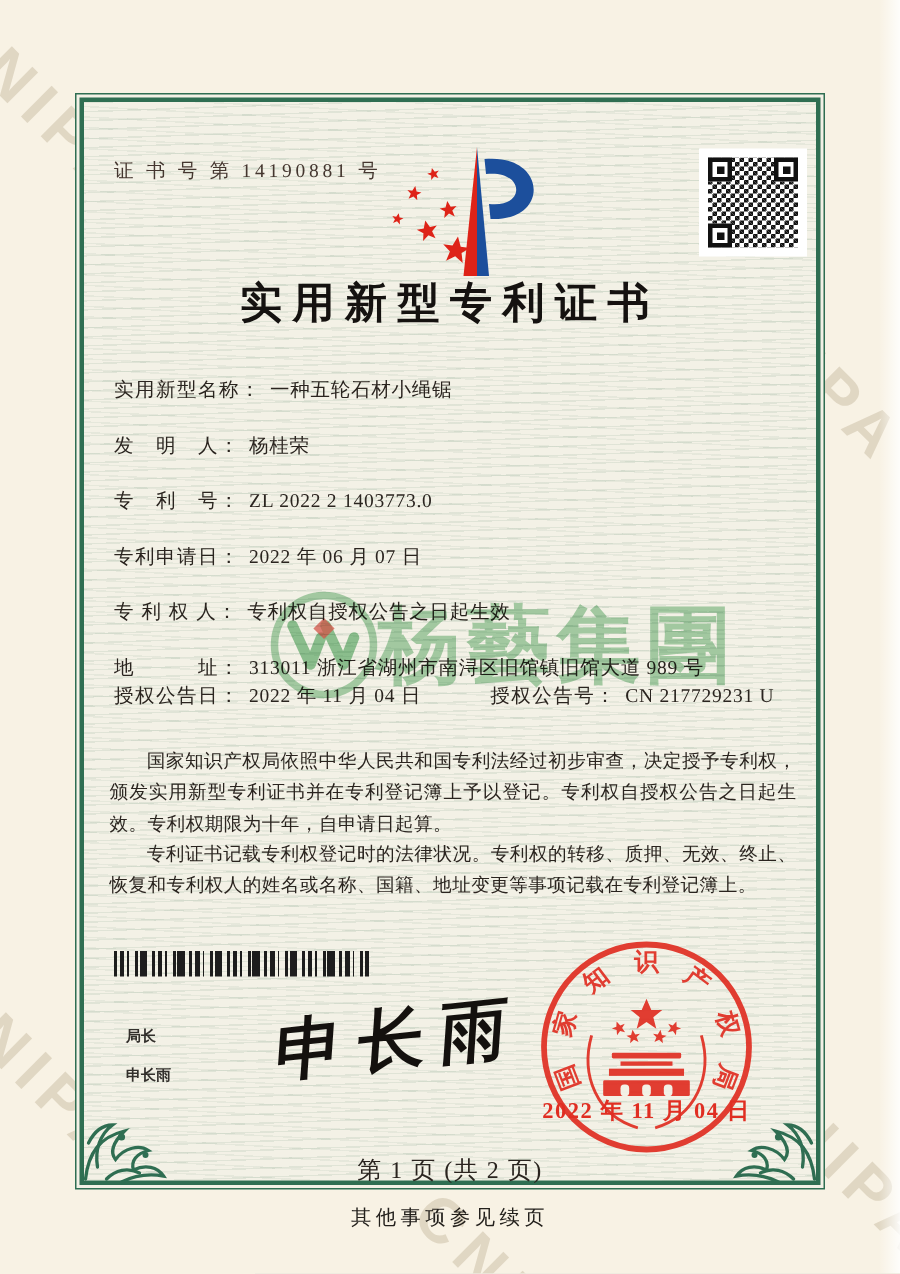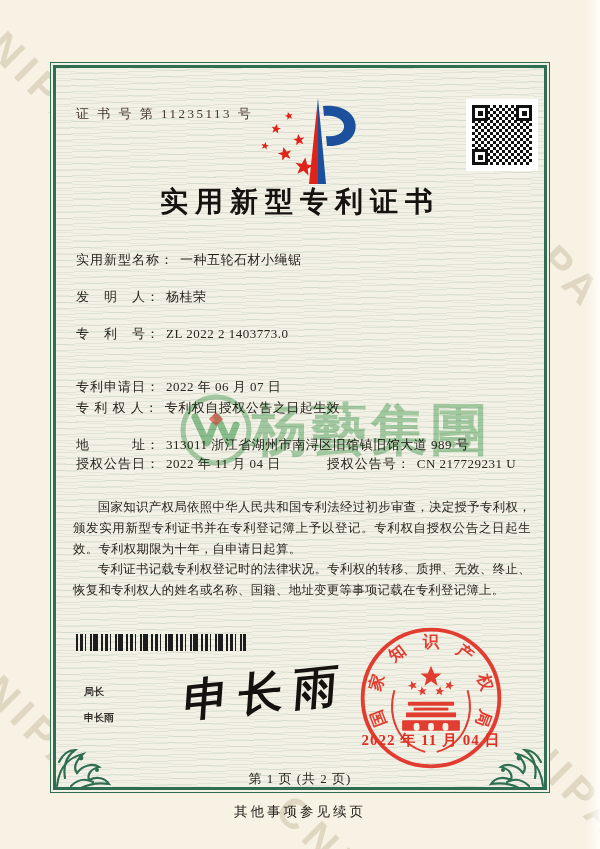--- a/index.html
+++ b/index.html
@@ -70,21 +70,21 @@
   .seal { position:absolute; left:303px; top:558px; width:154px; height:154px; opacity:.92; z-index:6; }
   .seal-date { position:absolute; left:300px; top:668px; width:160px; text-align:center;
     font-size:15px; font-weight:bold; color:#e02e22; letter-spacing:1px; z-index:7; }
 
   .company-wm { position:absolute; left:200px; top:330px; font-size:56px; font-weight:900;
     letter-spacing:4px; color:rgba(118,186,130,.62); z-index:6; mix-blend-mode:multiply;
     white-space:nowrap; }
   .company-logo { position:absolute; left:128px; top:330px; z-index:6; mix-blend-mode:multiply; }
 
   .page-indicator { position:absolute; left:0; top:707px; width:100%; text-align:center;
-    font-size:13px; letter-spacing:1px; color:#2a241f; z-index:5; }
+    font-size:16px; letter-spacing:1px; color:#2a241f; z-index:5; }
 
   .footer-note { position:absolute; left:0; top:803px; width:100%; text-align:center;
     font-size:13.5px; letter-spacing:3px; color:#23201c; z-index:5; }
 </style>
 </head>
 <body>
 
 <div class="page">
 
   <span class="wm" style="left:-14px; top:-4px;">CNIPA</span>
@@ -112,21 +112,21 @@
     <svg class="corner-orn br" viewBox="0 0 62 62">
       <g fill="none" stroke="#2f6e52" stroke-width="2.2" stroke-linecap="round">
         <path d="M58,58 C56,40 48,30 32,26 C40,34 42,40 38,45 C32,37 22,35 16,39 C24,41 28,46 26,52 C18,48 10,50 6,56 C18,54 28,57 34,60"></path>
         <path d="M50,50 C52,38 48,28 40,22 C46,22 52,26 56,34"></path>
         <path d="M44,58 C38,52 30,50 22,54"></path>
       </g>
       <circle cx="34" cy="30" r="2.4" fill="#2f6e52"></circle>
       <circle cx="18" cy="42" r="2" fill="#2f6e52"></circle>
     </svg>
 
-    <div class="cert-no">证 书 号 第 11235113 号</div>
+    <div class="cert-no">证 书 号 第 14190881 号</div>
 
     <svg class="logo" width="130" height="94" viewBox="0 0 130 92">
       <defs>
         <polygon id="st" points="0,-10 2.9,-3.1 9.5,-3.1 4.1,1.2 5.9,8.1 0,4 -5.9,8.1 -4.1,1.2 -9.5,-3.1 -2.9,-3.1"></polygon>
       </defs>
       <polygon points="71,2 62,88 71,88" fill="#de2318"></polygon>
       <polygon points="71,2 71,88 79,88" fill="#1c4f9c"></polygon>
       <path d="M76,10 C118,6 120,52 80,50 L79,40 C104,43 103,17 77,20 Z" fill="#1c4f9c"></path>
       <g fill="#de2318">
         <use href="#st" transform="translate(42,20) scale(0.42) rotate(-15)"></use>
@@ -150,21 +150,21 @@
 
     <div class="field-row" style="top:225px;">
       <span class="f-label">发　明　人：</span><span class="f-value">杨桂荣</span>
     </div>
     <div class="field-row" style="top:188px;">
       <span class="f-label">实用新型名称：</span><span class="f-value">一种五轮石材小绳锯</span>
     </div>
     <div class="field-row" style="top:262px;">
       <span class="f-label">专　利　号：</span><span class="f-value">ZL 2022 2 1403773.0</span>
     </div>
-    <div class="field-row" style="top:315px;">
+    <div class="field-row" style="top:299px;">
       <span class="f-label">专利申请日：</span><span class="f-value">2022 年 06 月 07 日</span>
     </div>
     <div class="field-row" style="top:336px;">
       <span class="f-label">专 利 权 人：</span><span class="f-value">专利权自授权公告之日起生效</span>
     </div>
     <div class="field-row" style="top:373px;">
       <span class="f-label">地　　　址：</span><span class="f-value">313011 浙江省湖州市南浔区旧馆镇旧馆大道 989 号</span>
     </div>
     <div class="field-row" style="top:392px;">
       <span class="f-label">授权公告日：</span><span class="f-value">2022 年 11 月 04 日</span><span class="f-label auth-pair2">授权公告号：</span><span class="f-value">CN 217729231 U</span>

